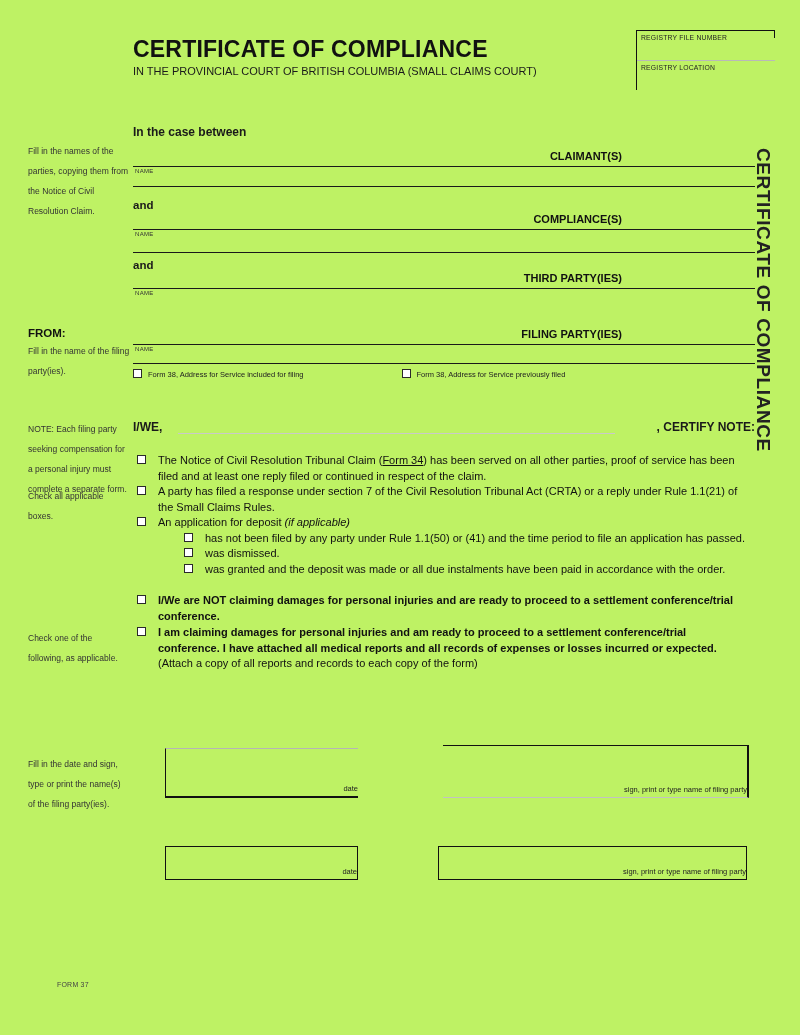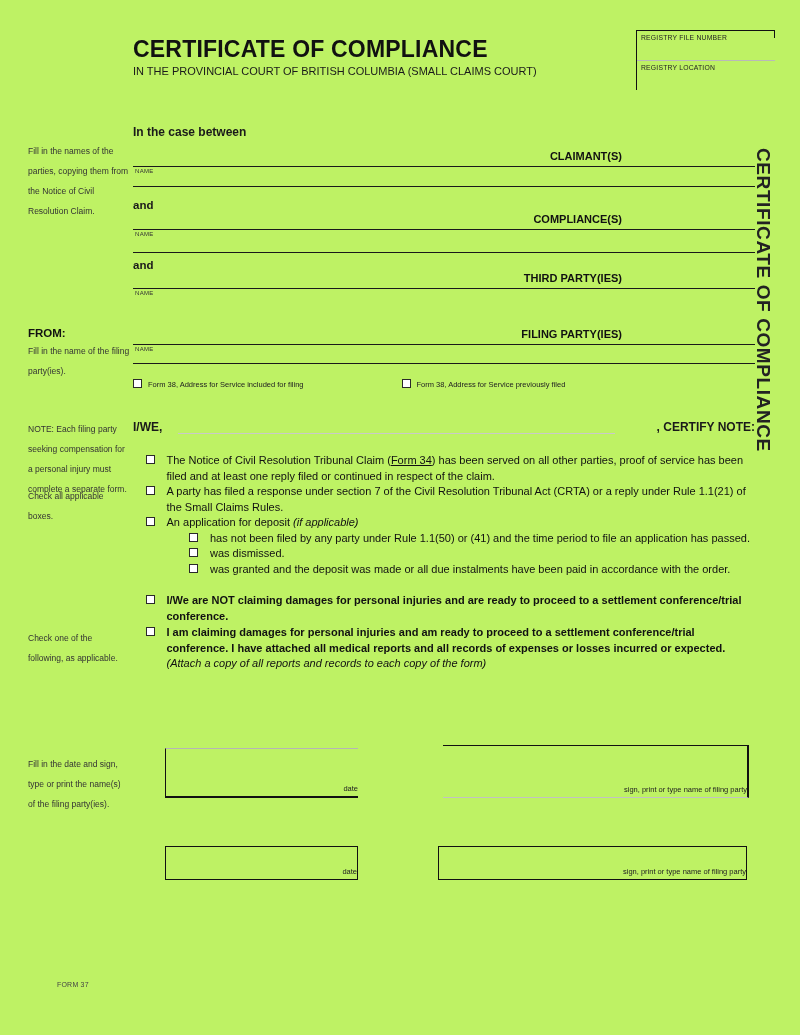--- a/index.html
+++ b/index.html
@@ -62,44 +62,44 @@
   .role-label { position: absolute; width: 622px; text-align: right; font-size: 11px; font-weight: bold; color: #111; }
   .hline { position: absolute; left: 133px; width: 622px; border-top: 1.2px solid #1a1a1a; height: 0; }
   .name-label { position: absolute; font-size: 6px; letter-spacing: 0.3px; color: #333; }
   .and-label { position: absolute; left: 133px; font-size: 11.5px; font-weight: bold; }
 
   
   .cb {
     display: inline-block; width: 9px; height: 9px;
     border: 1px solid #2a2a2a; background: #fff; flex: 0 0 auto;
   }
-  .form38-row { position: absolute; left: 133px; top: 379px; width: 622px; display: flex; }
+  .form38-row { position: absolute; left: 133px; top: 369px; width: 622px; display: flex; }
   .form38-opt { display: flex; align-items: flex-start; }
   .form38-opt .cb { margin-top: 0; }
   .form38-opt span.lbl { font-size: 7.5px; color: #222; margin-left: 6px; margin-top: 1px; }
   .form38-opt.second { margin-left: 98px; }
 
   
   .iwe-row { position: absolute; left: 133px; top: 418px; width: 622px; height: 18px; }
   .iwe-label { position: absolute; left: 0; top: 2px; font-size: 12px; font-weight: bold; }
   .iwe-line { position: absolute; left: 45px; top: 15px; width: 437px; border-top: 1px solid #c9c9c9; }
   .certify-label { position: absolute; right: 0; top: 2px; font-size: 12px; font-weight: bold; }
 
   .certify-list { position: absolute; left: 133px; top: 453px; width: 622px; }
-  .c-row { display: flex; align-items: flex-start; justify-content: center; }
+  .c-row { display: flex; align-items: flex-start; }
   .c-row .cb { margin-top: 2px; margin-right: 12px; margin-left: 4px; }
   .c-row.sub { margin-left: 47px; }
   .c-row .txt { font-size: 11px; line-height: 15.5px; color: #111; width: 580px; }
   .c-row.sub .txt { width: 540px; }
   .c-row.bold-row .txt { font-weight: bold; }
   .c-row.bold-row { margin-top: 16px; }
   .c-row.bold-row + .c-row.bold-row { margin-top: 1px; }
   .txt .link { text-decoration: underline; }
   .txt .ital { font-style: italic; }
-  .txt .ital-normal { font-style: italic; font-weight: normal; }
+  .txt .ital-normal { font-weight: normal; }
 
   
   .sig-label {
     position: absolute; left: 0; right: 0; bottom: 3px; text-align: right;
     font-size: 7.5px; color: #222;
   }
   .sig-date-1 {
     position: absolute; left: 165px; top: 748px; width: 193px; height: 50px;
     border-top: 1px solid #b5b5b5; border-left: 1.2px solid #111; border-bottom: 2px solid #111;
   }

